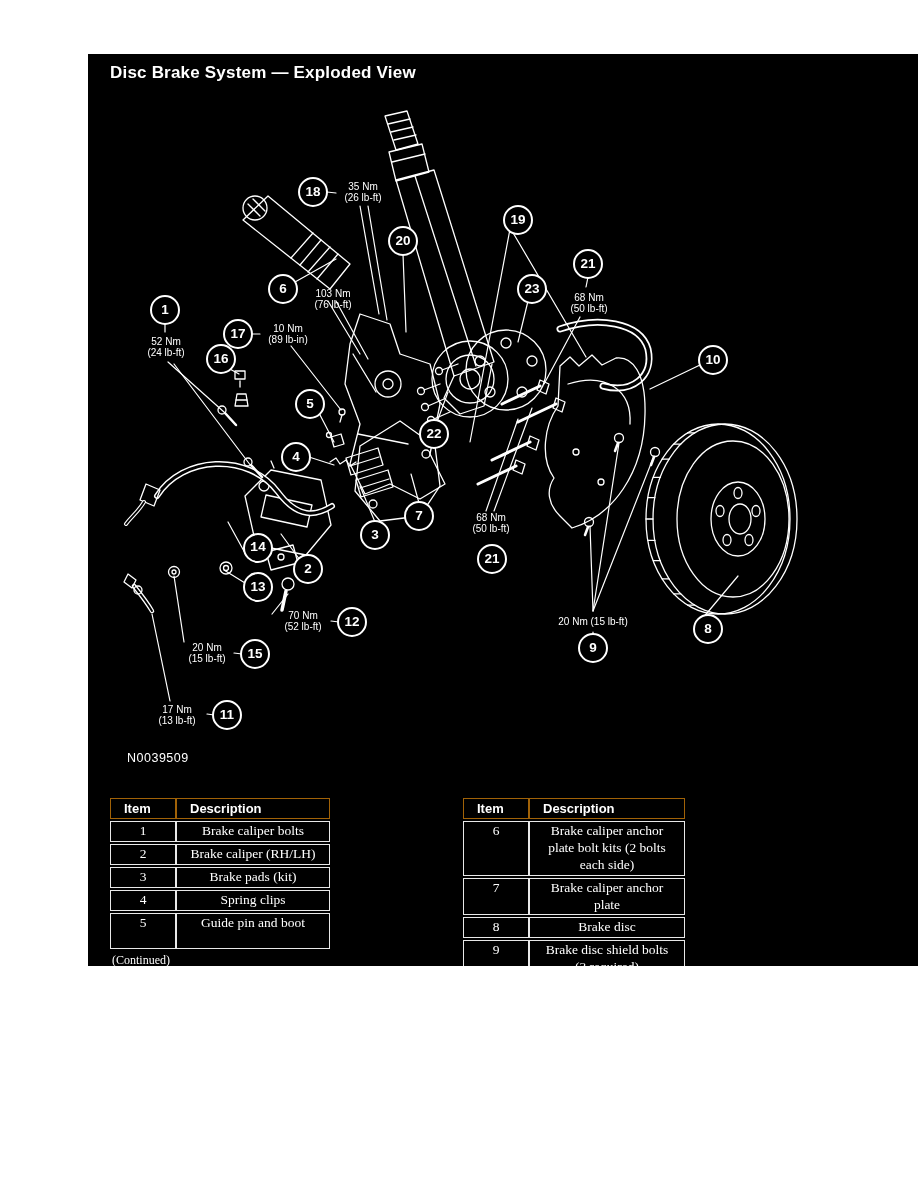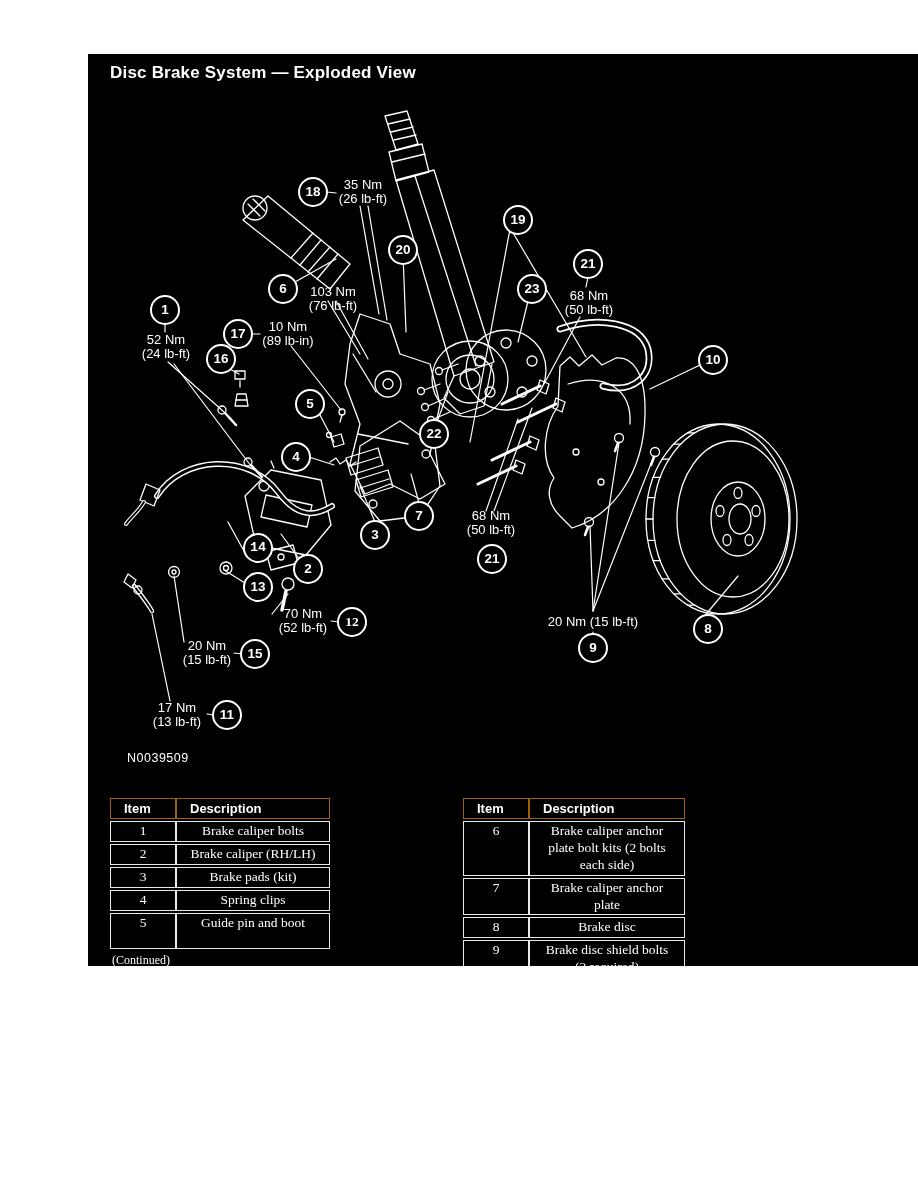--- a/index.html
+++ b/index.html
@@ -3,21 +3,21 @@
 <meta charset="utf-8">
 <style>
   html,body{margin:0;padding:0;background:#ffffff;}
   body{width:918px;height:1188px;position:relative;font-family:"Liberation Sans",sans-serif;}
   .panel{position:absolute;left:88px;top:30px;width:882px;height:912px;background:#000;overflow:hidden;margin-top:24px;}
   .panel-title{position:absolute;left:22px;top:9px;color:#fff;font-size:17px;font-weight:bold;letter-spacing:.2px;}
   .art{position:absolute;left:0;top:0;width:737px;height:912px;}
   .callout{position:absolute;width:26px;height:26px;border:2px solid #fff;border-radius:50%;
     background:#000;color:#fff;font-size:13.5px;font-weight:600;display:flex;align-items:center;
     justify-content:center;transform:translate(-50%,-50%);line-height:1;}
-  .tlabel{position:absolute;color:#fff;font-size:13px;text-align:center;transform:translate(-50%,-50%);
+  .tlabel{position:absolute;color:#fff;font-size:10px;text-align:center;transform:translate(-50%,-50%);
     line-height:1.05;white-space:nowrap;}
   .figid{position:absolute;left:39px;top:697px;color:#fff;font-size:12.5px;letter-spacing:.5px;}
   .tblwrap{position:absolute;color:#fff;}
   .tblwrap.left{left:22px;top:742px;width:220px;}
   .tblwrap.right{left:375px;top:742px;width:222px;}
   table.parts{border-collapse:separate;border-spacing:0 2px;width:100%;background:#000;}
   table.parts th{font-family:"Liberation Sans",sans-serif;font-weight:bold;font-size:13px;
     border:1px solid #a16207;padding:2px 13px;text-align:left;color:#fff;}
   table.parts td{font-family:"Liberation Serif",serif;font-size:13.5px;border:1px solid #e8e8e8;
     padding:1px 12px;color:#fff;vertical-align:top;line-height:1.25;text-align:center;}
@@ -249,29 +249,29 @@
       <div class="callout" style="left: 220px; top: 515px;">2</div>
       <div class="callout" style="left: 287px; top: 481px;">3</div>
       <div class="callout" style="left: 208px; top: 403px;">4</div>
       <div class="callout" style="left: 222px; top: 350px;">5</div>
       <div class="callout" style="left: 195px; top: 235px;">6</div>
       <div class="callout" style="left: 331px; top: 462px;">7</div>
       <div class="callout" style="left: 620px; top: 575px;">8</div>
       <div class="callout" style="left: 505px; top: 594px;">9</div>
       <div class="callout" style="left: 625px; top: 306px;">10</div>
       <div class="callout" style="left: 139px; top: 661px;">11</div>
-      <div class="callout" style="left: 264px; top: 568px; font-family: Liberation Serif, serif;">12</div>
+      <div class="callout" style="left: 264px; top: 568px;">12</div>
       <div class="callout" style="left: 170px; top: 533px;">13</div>
       <div class="callout" style="left: 170px; top: 494px; font-family: Liberation Mono, monospace;">14</div>
       <div class="callout" style="left: 167px; top: 600px;">15</div>
       <div class="callout" style="left: 133px; top: 305px;">16</div>
       <div class="callout" style="left: 150px; top: 280px;">17</div>
       <div class="callout" style="left: 225px; top: 138px;">18</div>
       <div class="callout" style="left: 430px; top: 166px;">19</div>
-      <div class="callout" style="left: 315px; top: 196px; text-align: right;">20</div>
+      <div class="callout" style="left: 315px; top: 187px; text-align: right;">20</div>
       <div class="callout" style="left: 500px; top: 210px;">21</div>
       <div class="callout" style="left: 404px; top: 505px;">21</div>
       <div class="callout" style="left: 346px; top: 380px;">22</div>
       <div class="callout" style="left: 444px; top: 235px;">23</div>
     </div>
   <div id="torque-label-layer">
       <div class="tlabel" style="left: 275px; top: 138px;">
         <div>35 Nm</div>
         <div>(26 lb-ft)</div>
       </div>

